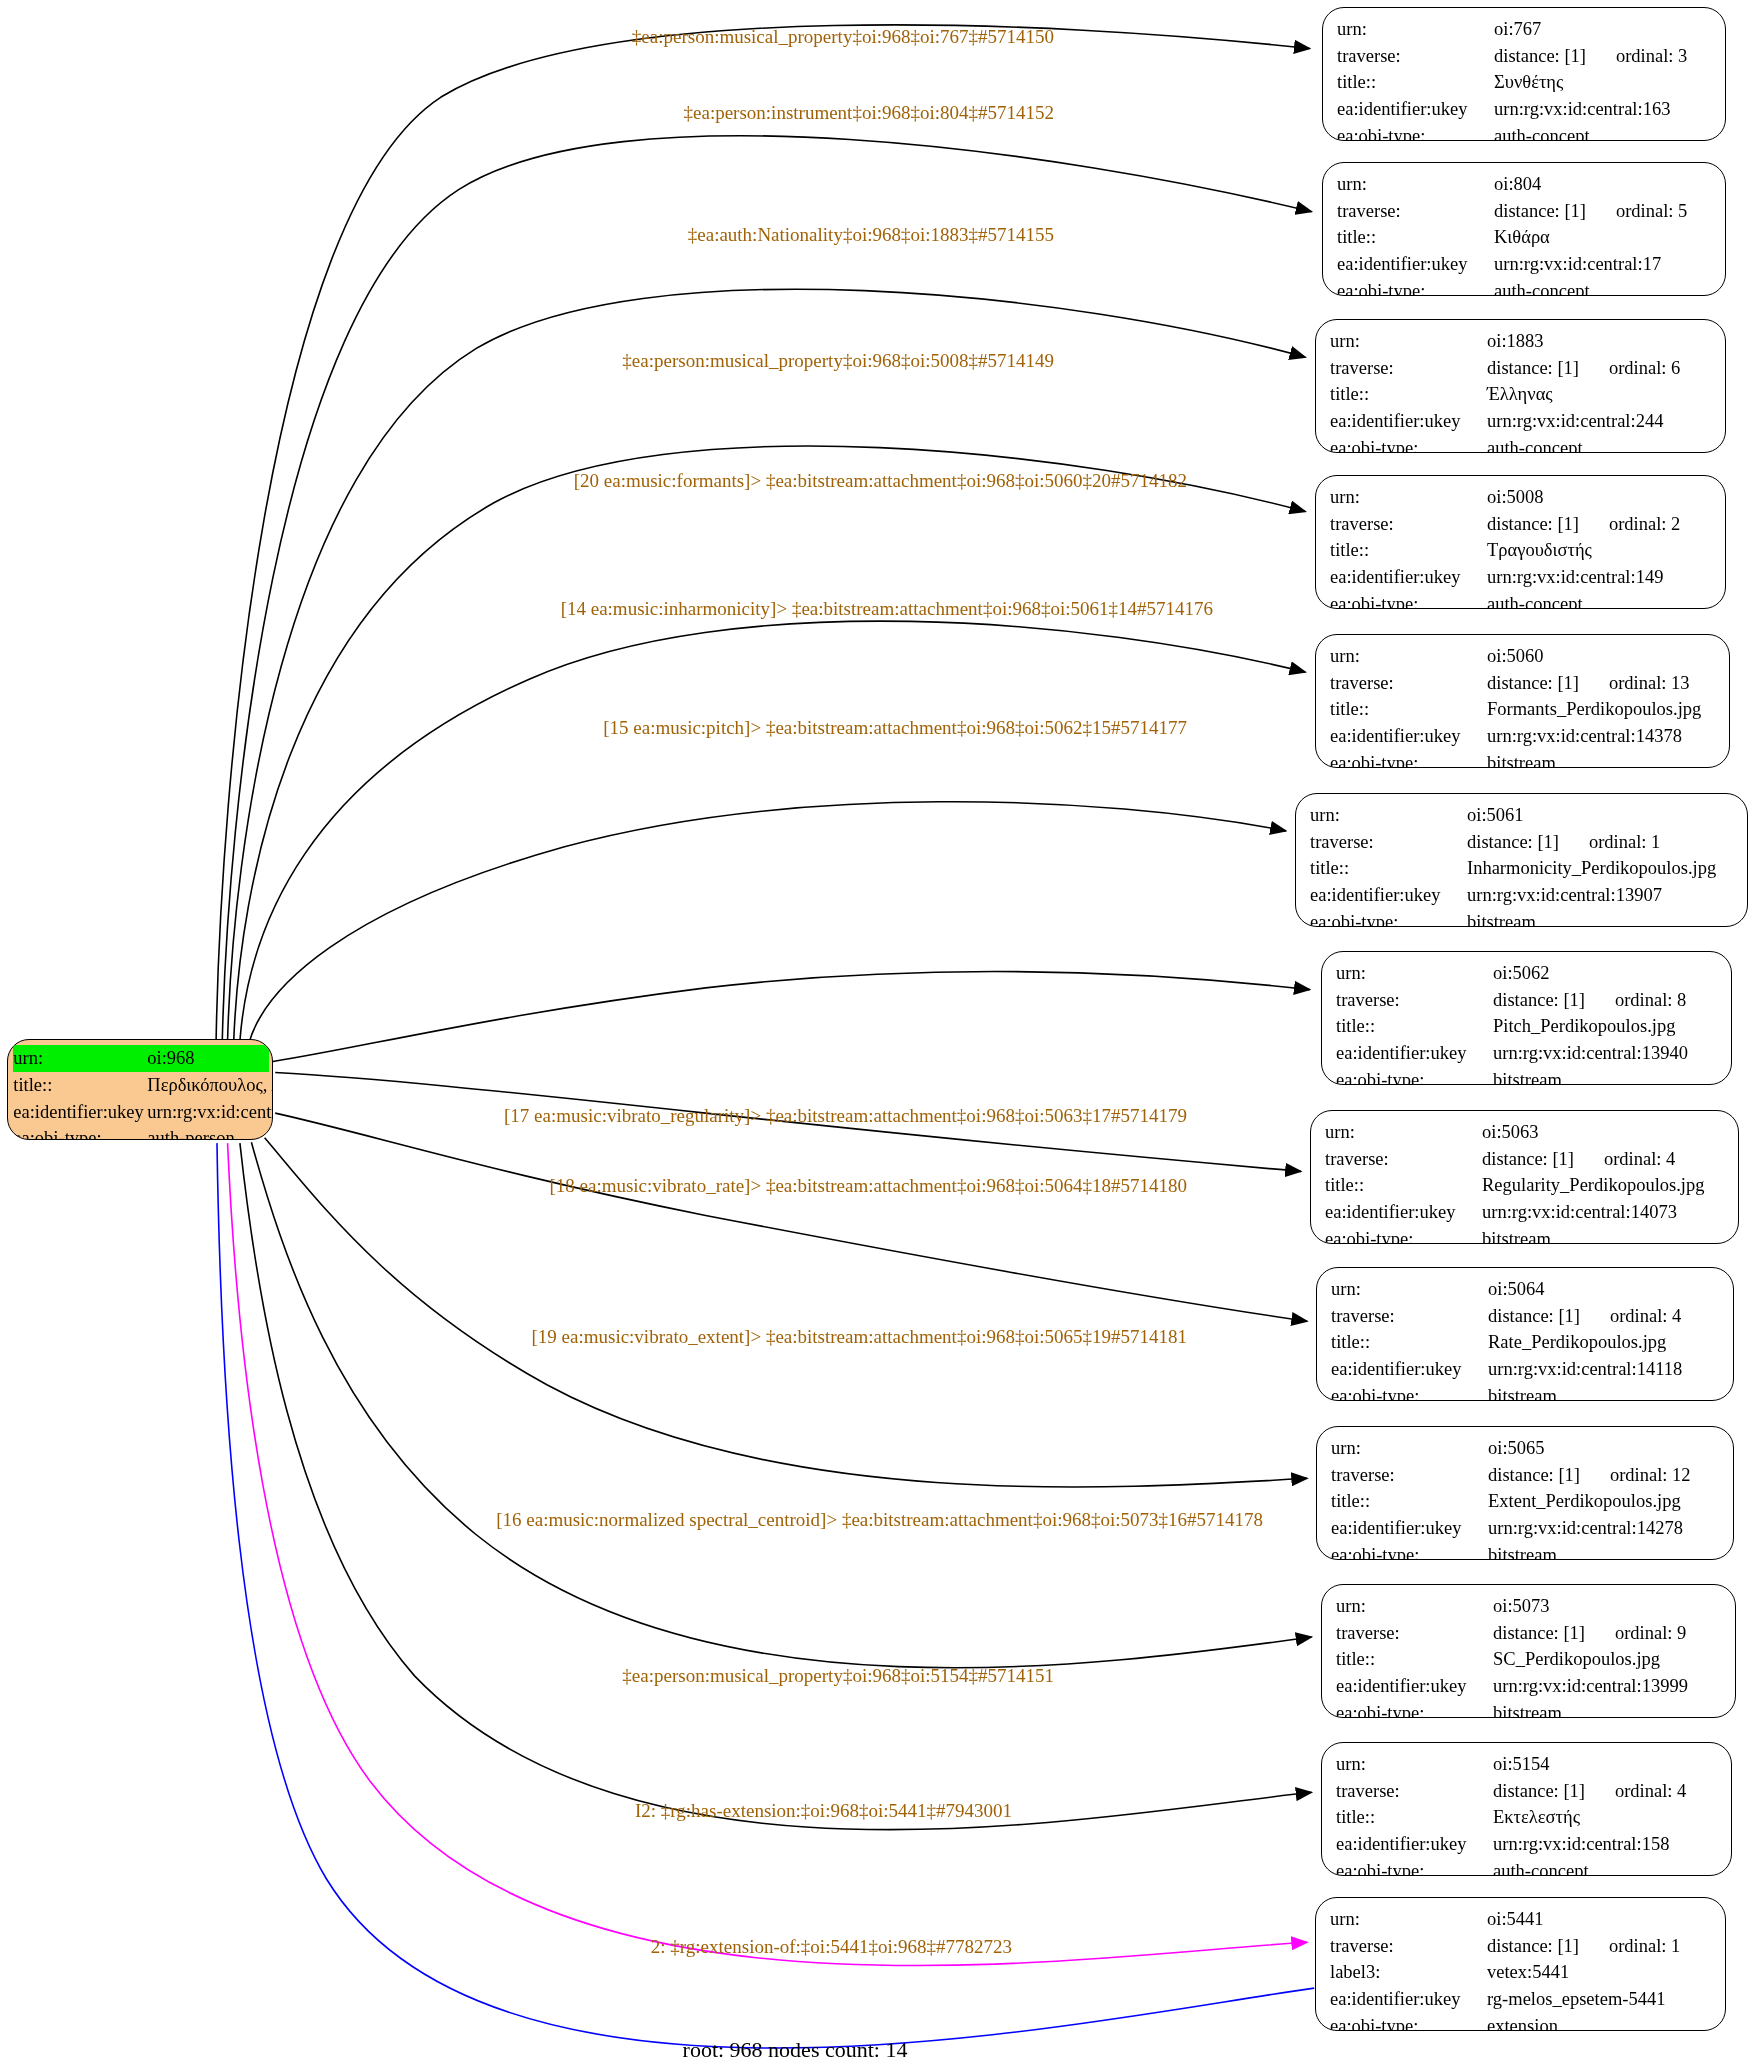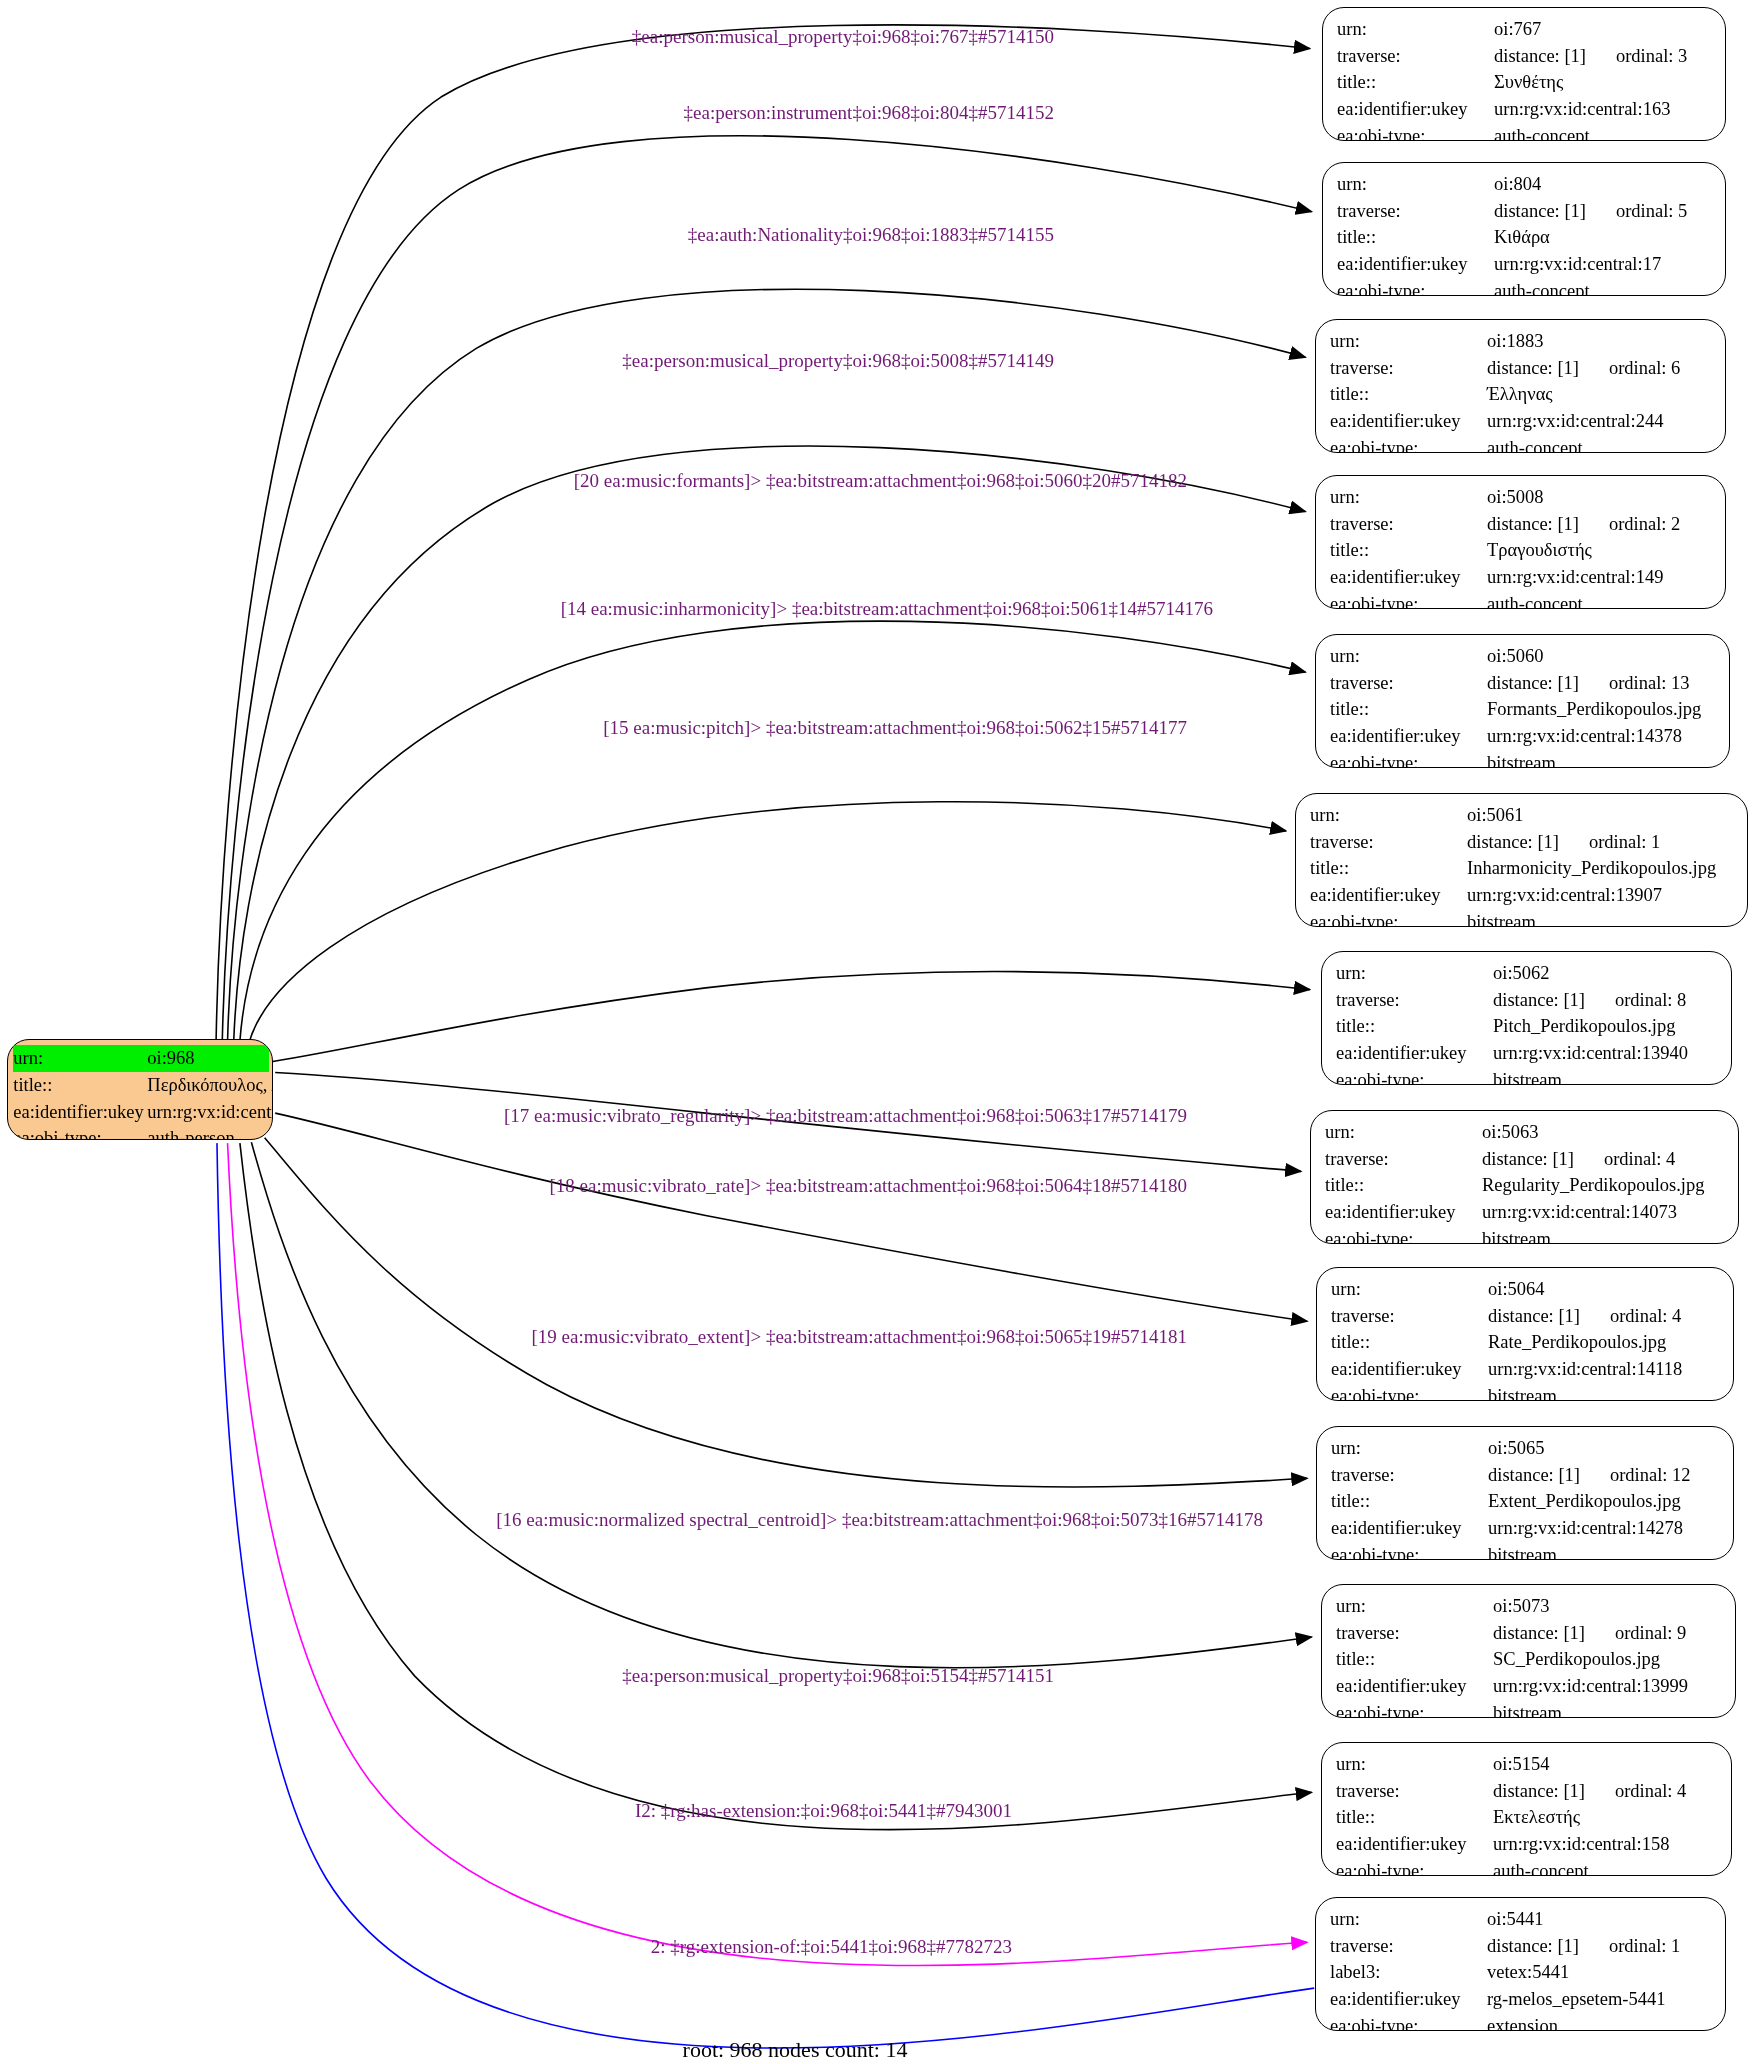--- a/index.html
+++ b/index.html
@@ -67,21 +67,21 @@
   }
   .trav .ord {
     display: inline-block;
     margin-left: 30px;
   }
   .edge-label {
     position: absolute;
     font-size: 19px;
     white-space: nowrap;
     line-height: 1;
-    color: #701a75;
+    color: #a16207;
   }
   .edge-label.right { transform: translateX(-100%); }
   .caption {
     position: absolute;
     font-size: 22px;
     white-space: nowrap;
     transform: translateX(-50%);
   }
 </style>
 </head>

